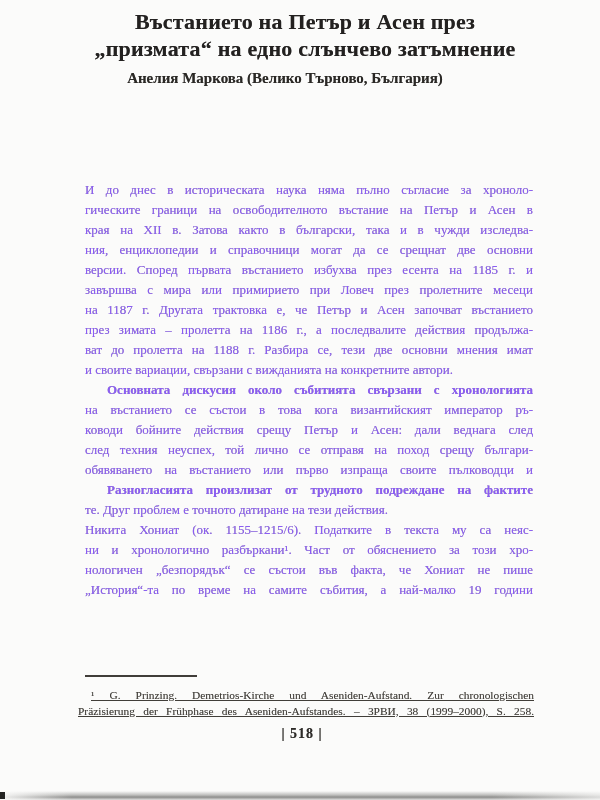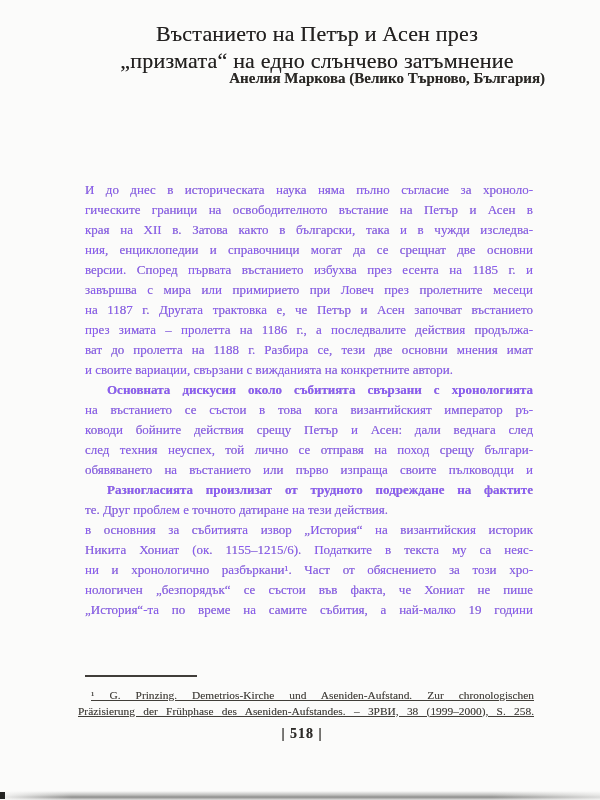--- a/index.html
+++ b/index.html
@@ -14,36 +14,36 @@
     background: #fbfbfa;
     font-family: "Liberation Serif", "DejaVu Serif", serif;
     overflow: hidden;
     color: #33302c;
   }
   .title {
     position: absolute;
     top: 8px;
     left: 45px;
     width: 520px;
-    margin: 12px;
+    margin: 0;
     text-align: center;
     font-size: 22px;
     line-height: 27px;
-    font-weight: normal;
+    font-weight: bold;
     color: #232120;
     letter-spacing: 0.2px;
     text-shadow: 0 0 0.6px rgba(35,33,32,0.55);
   }
   .title-line { display: block; }
   .author {
     position: absolute;
     top: 70px;
     left: 25px;
     width: 520px;
-    text-align: right;
+    text-align: center;
     font-size: 15px;
     font-weight: bold;
     color: #2a2825;
     text-shadow: 0 0 0.5px rgba(42,40,37,0.5);
   }
   .body {
     position: absolute;
     top: 180px;
     left: 85px;
     width: 448px;
@@ -144,21 +144,20 @@
       <div class="body-line">през зимата – пролетта на 1186 г., а последвалите действия продължа-</div>
       <div class="body-line">ват до пролетта на 1188 г. Разбира се, тези две основни мнения имат</div>
       <div class="body-line flush">и своите вариации, свързани с вижданията на конкретните автори.</div>
       <div class="body-line indent">Основната дискусия около събитията свързани с хронологията</div>
       <div class="body-line">на въстанието се състои в това кога византийският император ръ-</div>
       <div class="body-line">ководи бойните действия срещу Петър и Асен: дали веднага след</div>
       <div class="body-line">след техния неуспех, той лично се отправя на поход срещу българи-</div>
       <div class="body-line">обявяването на въстанието или първо изпраща своите пълководци и</div>
       <div class="body-line indent">Разногласията произлизат от трудното подреждане на фактите</div>
       <div class="body-line flush">те. Друг проблем е точното датиране на тези действия.</div>
-      <div class="body-line">в основния за събитията извор „История“ на византийския историк</div>
       <div class="body-line">Никита Хониат (ок. 1155–1215/6). Податките в текста му са неяс-</div>
       <div class="body-line">ни и хронологично разбъркани¹. Част от обяснението за този хро-</div>
       <div class="body-line">нологичен „безпорядък“ се състои във факта, че Хониат не пише</div>
       <div class="body-line">„История“-та по време на самите събития, а най-малко 19 години</div>
     </div>
 
   <div class="fn-sep"></div>
 
   <div class="footnote">
     <div class="fn-line fn-indent">¹ G. Prinzing. Demetrios-Kirche und Aseniden-Aufstand. Zur chronologischen</div>

